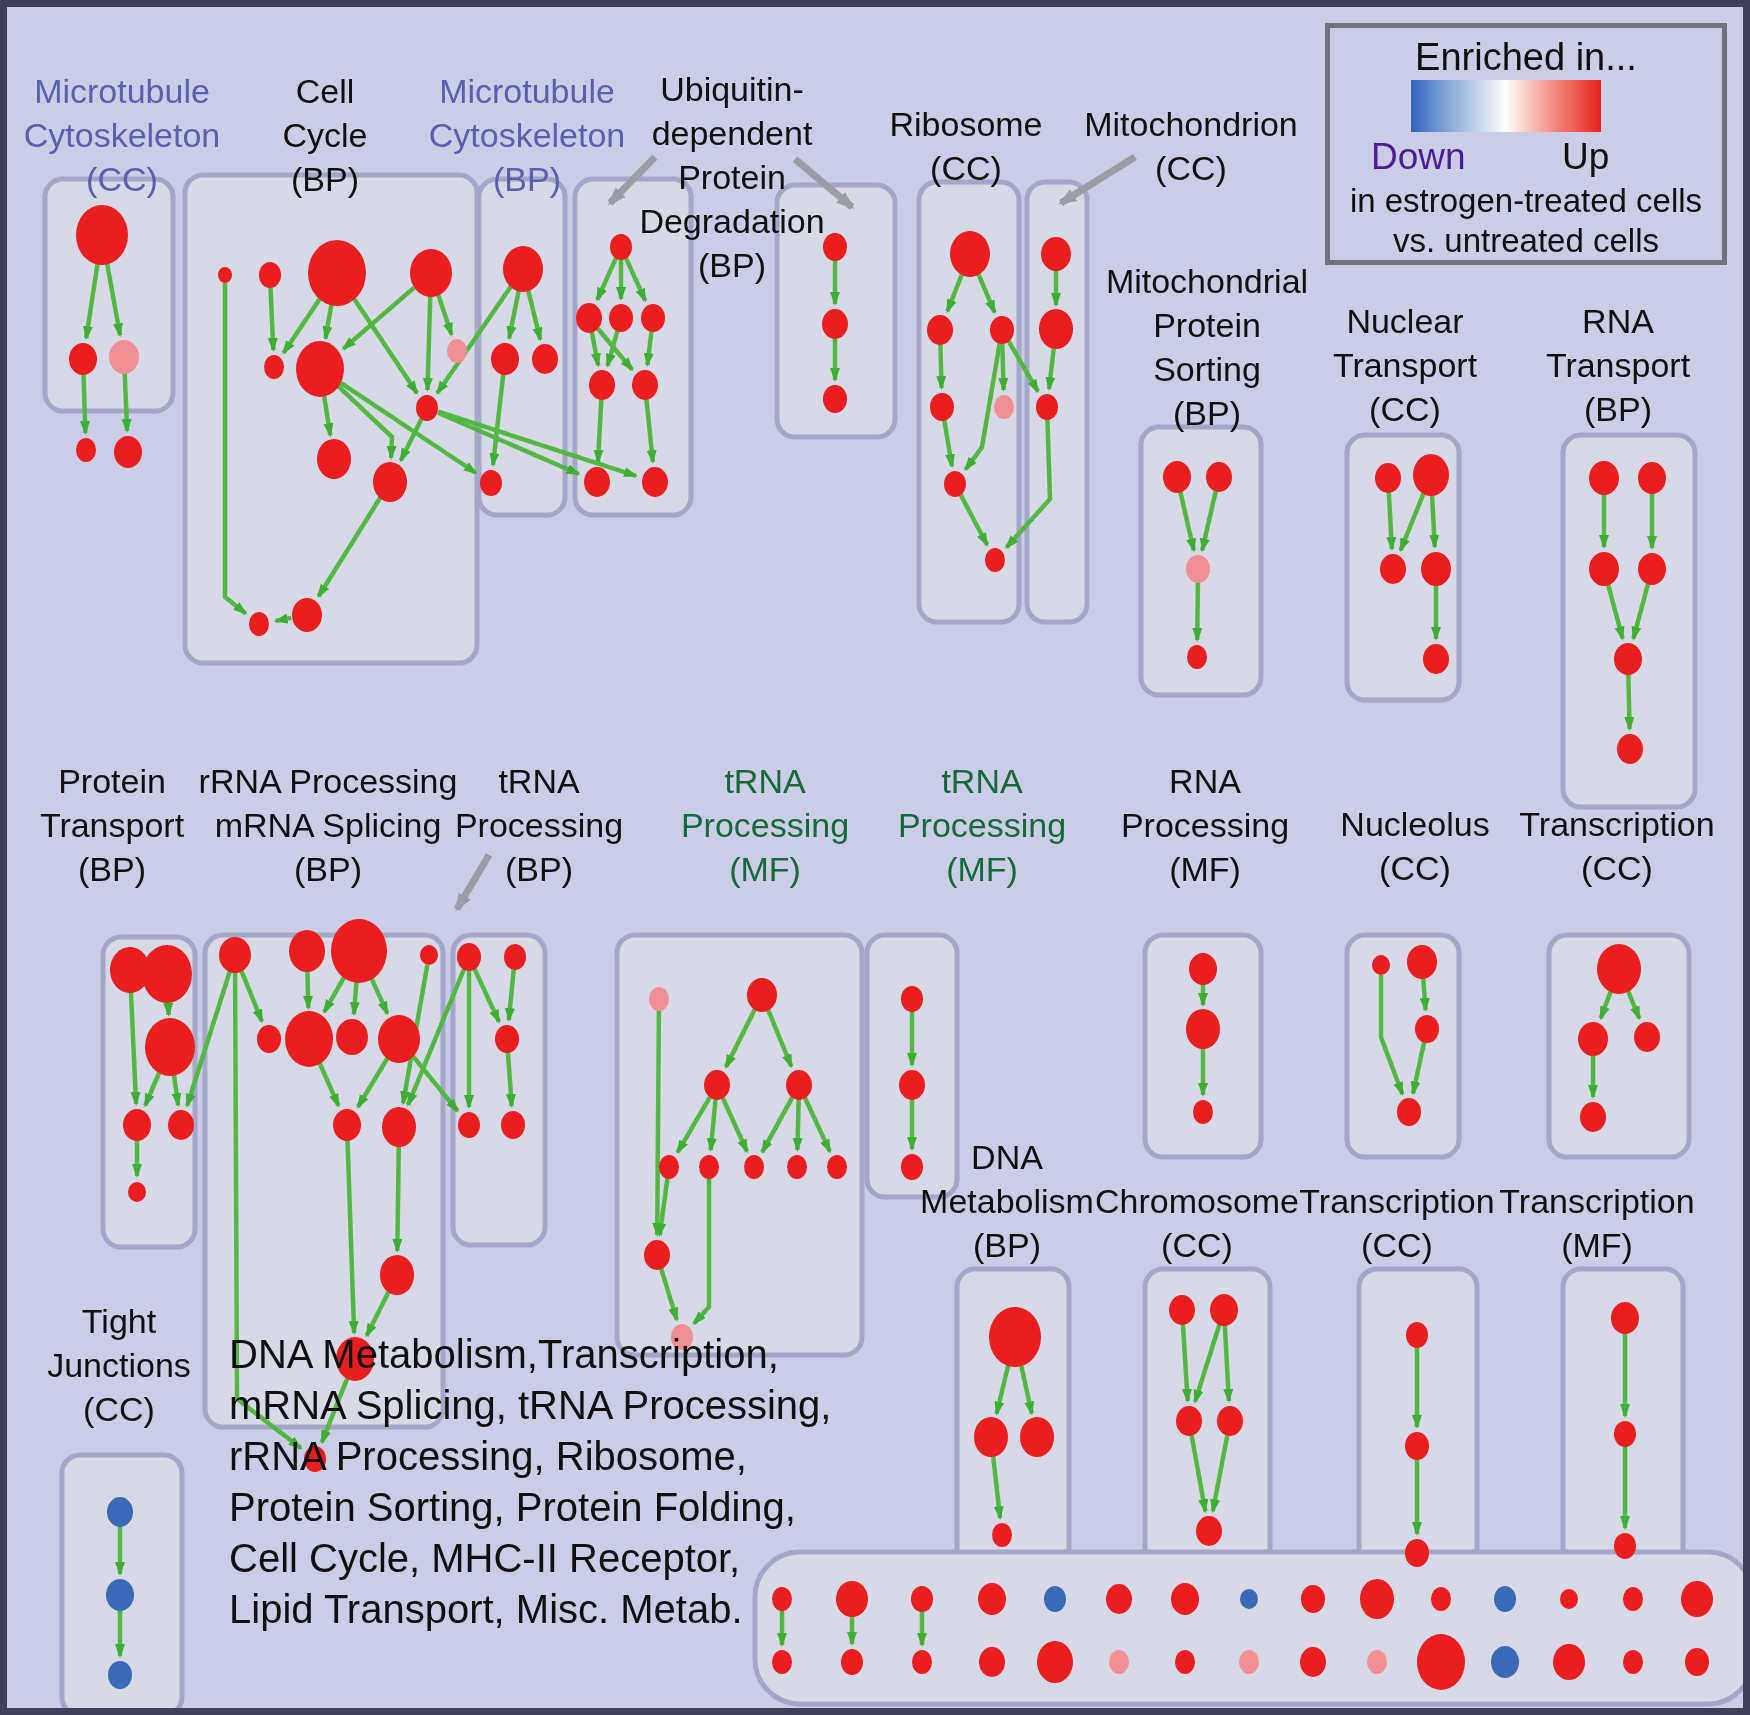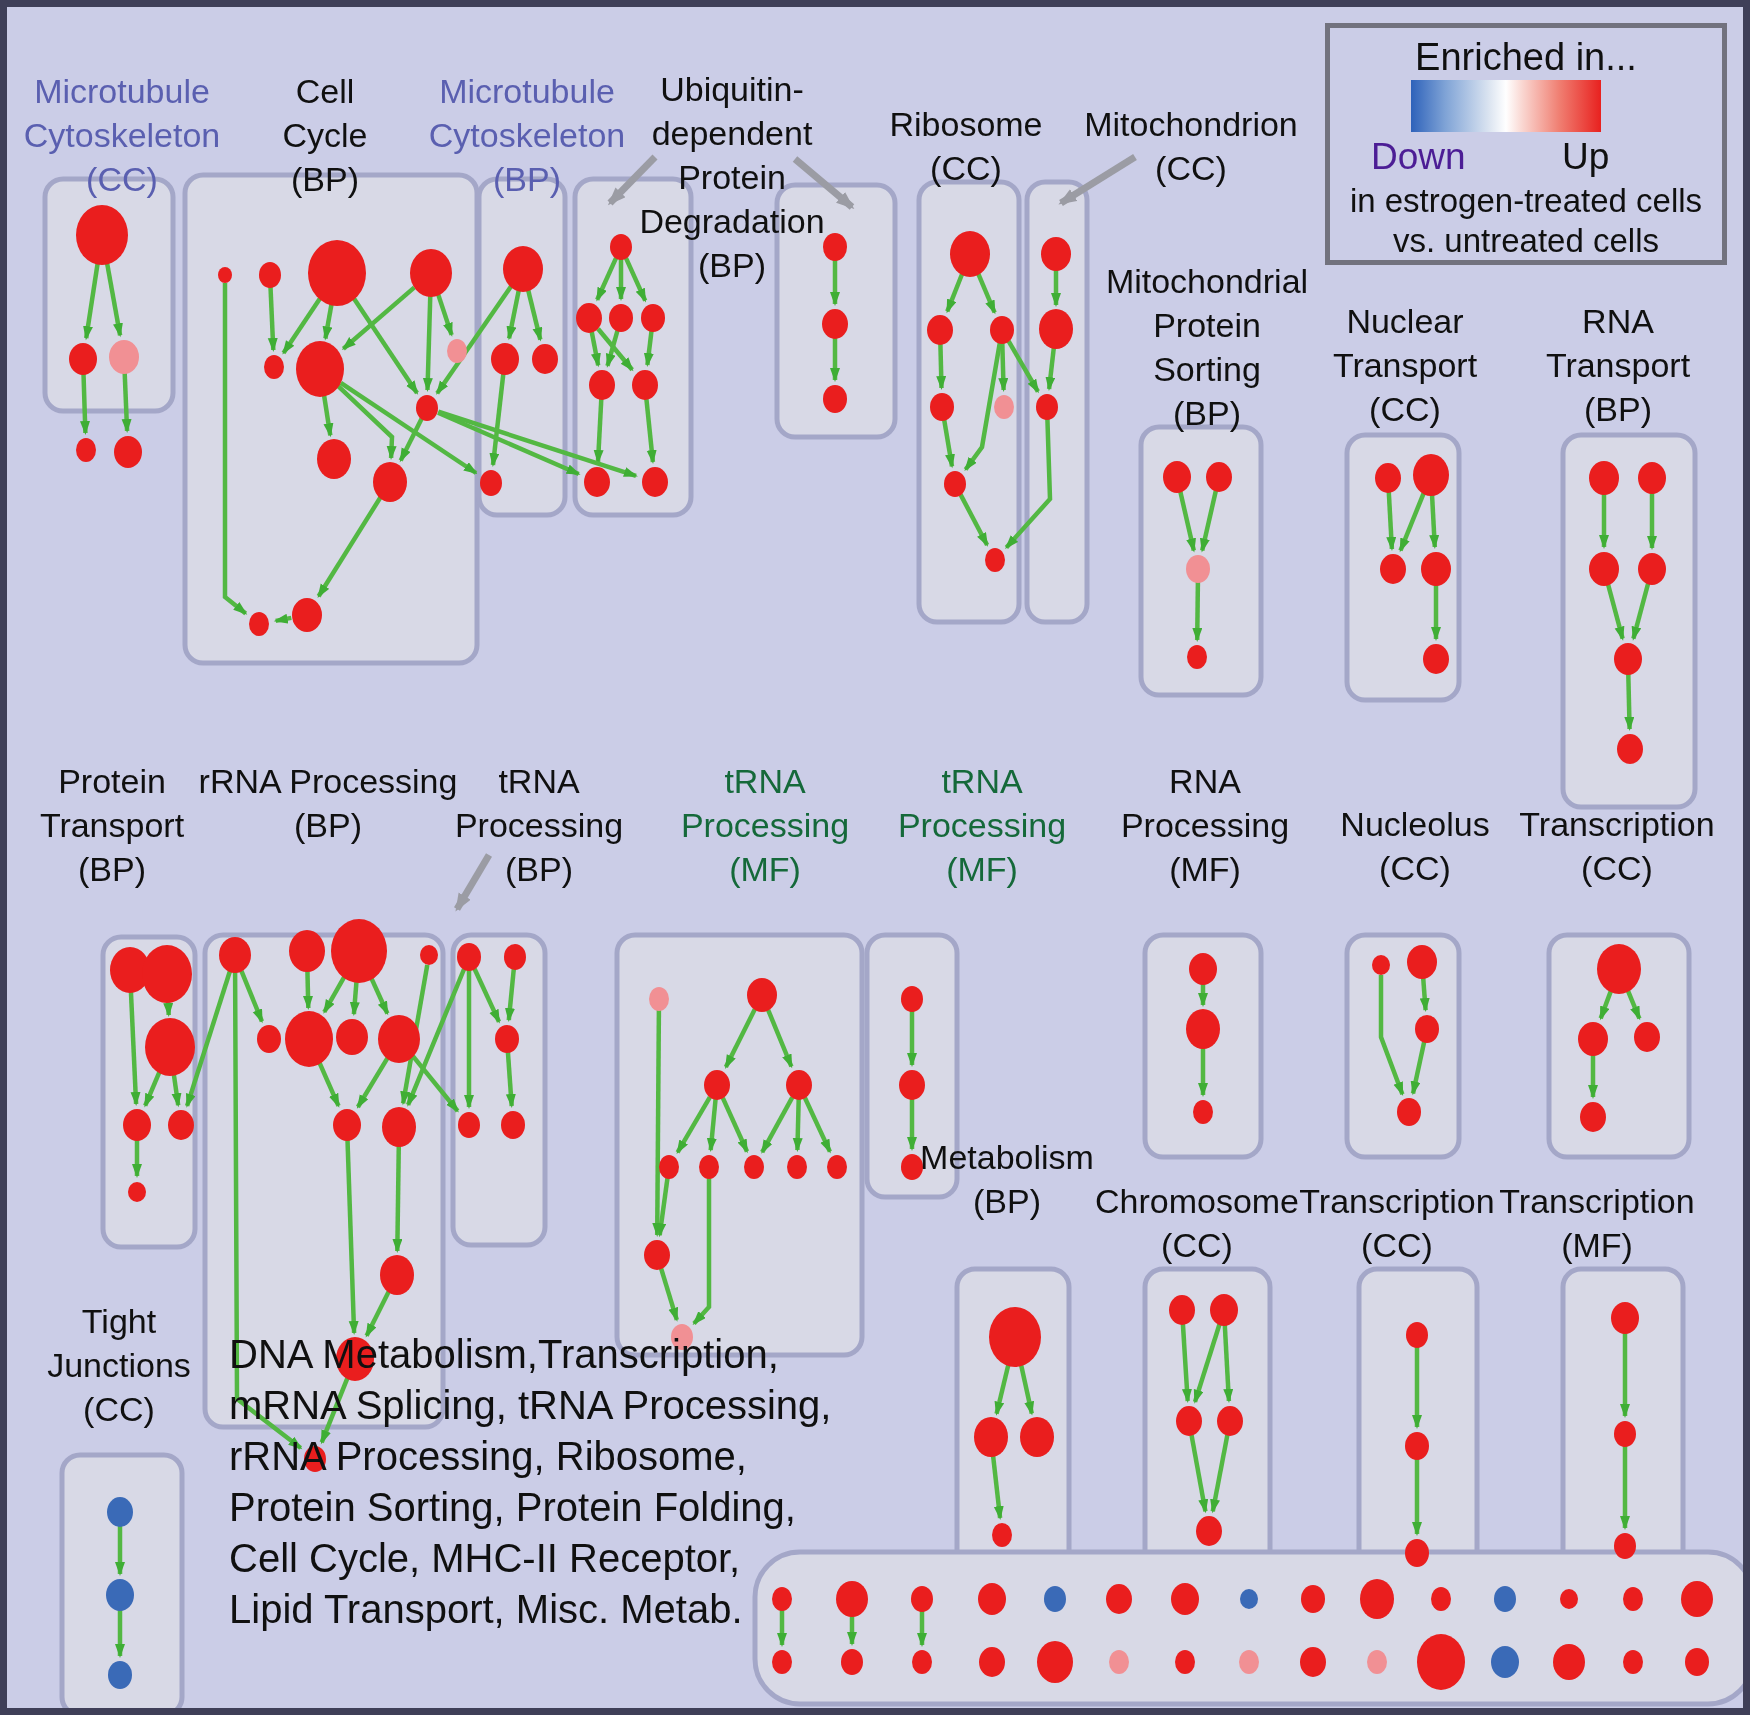--- a/index.html
+++ b/index.html
@@ -403,20 +403,21 @@
         <div>Transport</div>
         <div>(BP)</div>
       </div>
       <div class="label" style="left: 105px; top: 752px;">
         <div>Protein</div>
         <div>Transport</div>
         <div>(BP)</div>
       </div>
       <div class="label" style="left: 321px; top: 752px;">
         <div>rRNA Processing</div>
+        <div>mRNA Splicing</div>
         <div>(BP)</div>
       </div>
       <div class="label" style="left: 532px; top: 752px;">
         <div>tRNA</div>
         <div>Processing</div>
         <div>(BP)</div>
       </div>
       <div class="label green" style="left: 758px; top: 752px;">
         <div>tRNA</div>
         <div>Processing</div>
@@ -434,20 +435,21 @@
       </div>
       <div class="label" style="left: 1408px; top: 795px; text-align: center;">
         <div>Nucleolus</div>
         <div>(CC)</div>
       </div>
       <div class="label" style="left: 1610px; top: 795px;">
         <div>Transcription</div>
         <div>(CC)</div>
       </div>
       <div class="label" style="left: 1000px; top: 1128px;">
+        <div>DNA</div>
         <div>Metabolism</div>
         <div>(BP)</div>
       </div>
       <div class="label" style="left: 1190px; top: 1172px;">
         <div>Chromosome</div>
         <div>(CC)</div>
       </div>
       <div class="label" style="left: 1390px; top: 1172px;">
         <div>Transcription</div>
         <div>(CC)</div>

